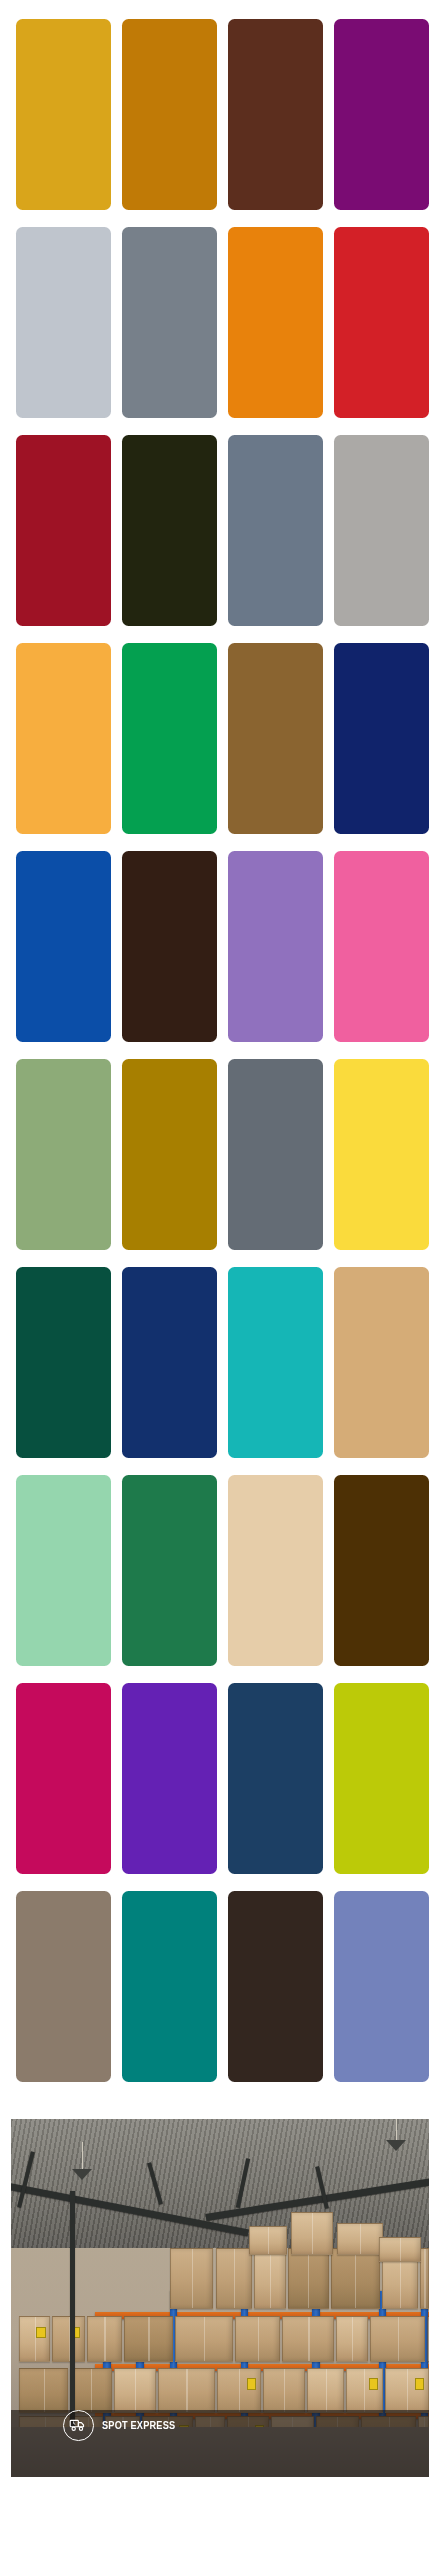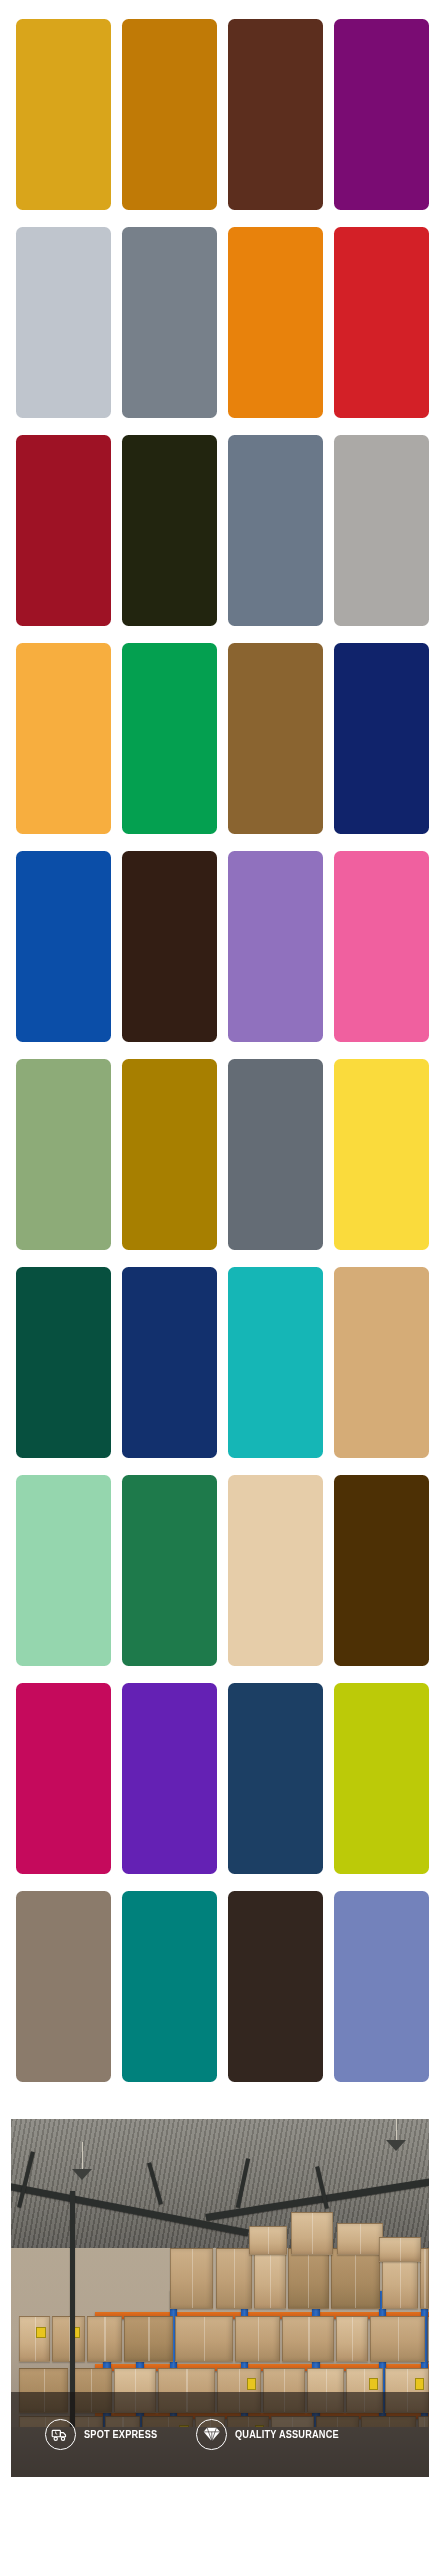--- a/index.html
+++ b/index.html
@@ -142,26 +142,26 @@
   .label-yellow { position: absolute; width: 9.4px; height: 11.7px; background: #e8c51e; border: 0.6px solid #a08c10; }
   .floor {
     position: absolute; left: 0; bottom: 0; width: 100%; height: 14%;
     background: linear-gradient(180deg, #8e857a 0%, #7b7268 100%);
   }
 
   
   .feature-bar {
     position: absolute;
     left: 0; right: 0; bottom: 0;
-    height: 85px;
+    height: 67px;
     background: rgba(24,20,18,0.62);
     display: flex;
-    align-items: center;
+    align-items: flex-start;
     gap: 33px;
-    padding-left: 34px;
+    padding-left: 52px;
   }
   .feature {
     display: flex;
     align-items: center;
     gap: 8.2px;
   }
   .feature-ring {
     width: 30.5px; height: 30.5px;
     border: 1.2px solid #ffffff;
     border-radius: 50%;
@@ -420,26 +420,17 @@
             <rect x="2" y="4" width="14" height="11" rx="1.5" stroke="#fff" stroke-width="2"></rect>
             <path d="M16 8h5.2l3.6 4V15H16z" stroke="#fff" stroke-width="2" stroke-linejoin="round"></path>
             <circle cx="8" cy="18.5" r="2.8" stroke="#fff" stroke-width="2"></circle>
             <circle cx="20.5" cy="18.5" r="2.8" stroke="#fff" stroke-width="2"></circle>
             <path d="M8 6.5v3l2 1" stroke="#fff" stroke-width="1.6" stroke-linecap="round"></path>
           </svg>
         </span>
         <span class="feature-label">SPOT EXPRESS</span>
       </div>
 
-      <div class="feature">
-        <span class="feature-ring">
-          <svg width="17.6" height="16.4" viewBox="0 0 30 28" fill="none">
-            <path d="M7 3h16l6 7-14 16L1 10 7 3z" fill="#fff"></path>
-            <path d="M1 10h28M15 26L9.5 10 7 3M15 26l5.5-16L23 3M15 26L15 10" stroke="#2a2422" stroke-width="1.1"></path>
-          </svg>
-        </span>
-        <span class="feature-label">QUALITY ASSURANCE</span>
-      </div>
     </div>
   </div>
 
 </div>
 
 
 </body></html>

